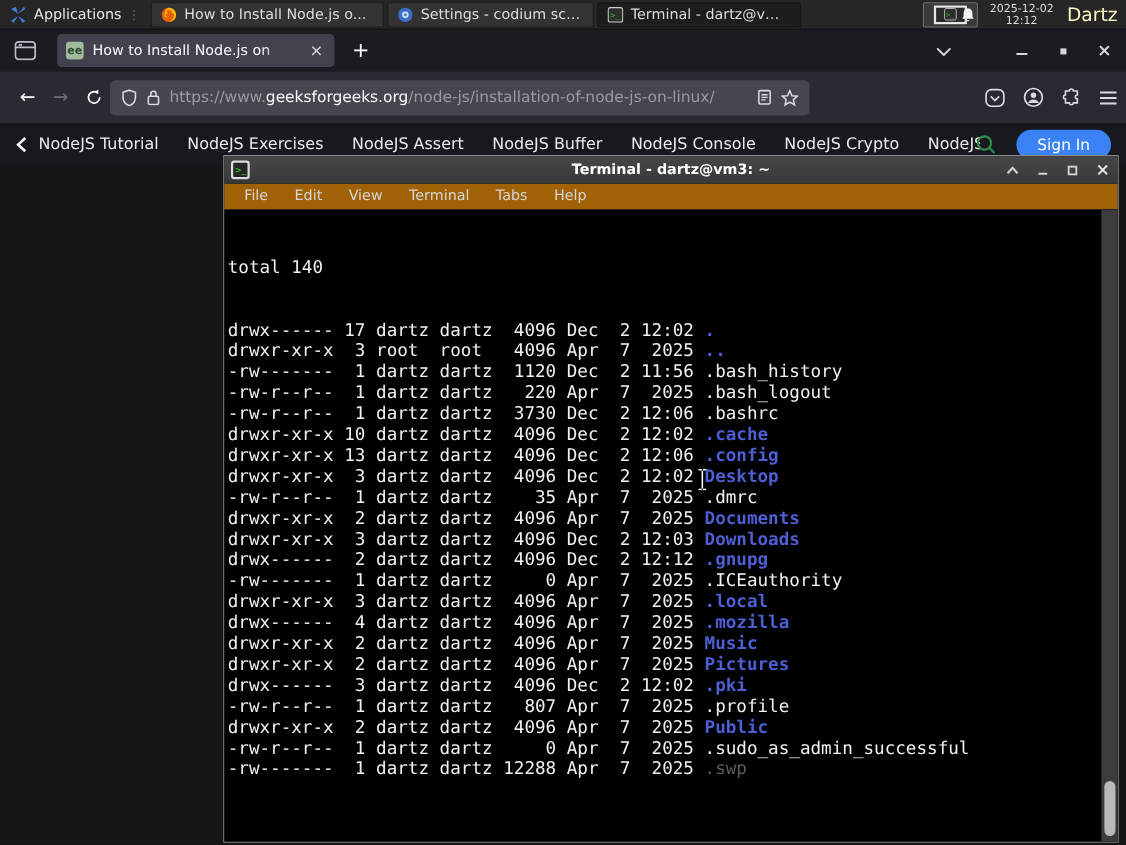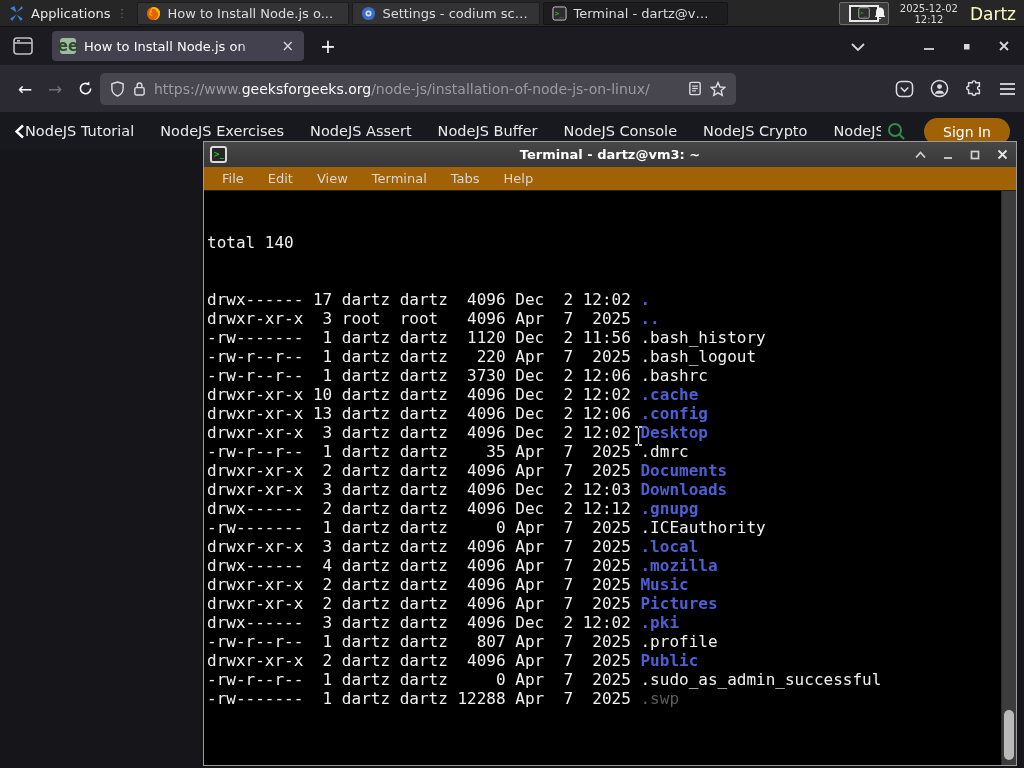--- a/index.html
+++ b/index.html
@@ -27,41 +27,41 @@
   
   .ff-tabbar { position:absolute; left:0; top:27px; width:1024px; height:38px; background:#1c1b22;
     display:flex; align-items:center; }
   .ffview { width:30px; height:28px; margin-left:8px; border-radius:4px; display:flex; align-items:center; justify-content:center; }
   .ff-tab { display:flex; align-items:center; gap:8px; width:252px; height:30px; margin-left:14px;
     background:#42414d; border-radius:4px; padding:0 8px; color:#fbfbfe; font-size:13px; position:relative; }
   .ff-tab .t { white-space:nowrap; overflow:hidden; flex:1;
     -webkit-mask-image:linear-gradient(90deg,#000 82%,transparent 98%);
             mask-image:linear-gradient(90deg,#000 82%,transparent 98%); }
   .favicon { width:16px; height:16px; border-radius:3px; background:#9fbc9f; color:#2e4a2e;
-    font-size:15px; font-weight:bold; display:flex; align-items:center; justify-content:center; flex:none; }
+    font-size:10px; font-weight:bold; display:flex; align-items:center; justify-content:center; flex:none; }
   .tab-close { color:#d8d7de; font-size:15px; padding:0 2px; flex:none; }
   .newtab { color:#fbfbfe; font-size:19px; margin-left:10px; padding:0 6px; }
   .tab-ctrls { position:absolute; right:0; top:0; height:38px; display:flex; align-items:center; gap:26px; padding-right:14px; color:#e6e5ea; }
   .ff-toolbar { position:absolute; left:0; top:65px; width:1024px; height:47px; background:#2b2a33;
     display:flex; align-items:center; }
   .nav-ico { width:30px; height:30px; display:flex; align-items:center; justify-content:center;
     color:#fbfbfe; font-size:17px; }
   .nav-ico.dim { color:#6f6e77; }
   .urlbar { display:flex; align-items:center; width:636px; height:32px; 
     background:#47464f; border-radius:5px; padding:0 10px; gap:8px; }
   .url-text { flex:1; font-size:14px; color:#9b9aa4; white-space:nowrap; overflow:hidden; }
   .url-text b { color:#fbfbfe; font-weight:normal; }
   .tb-right { position:absolute; right:8px; top:0; height:47px; display:flex; align-items:center; gap:16px; }
 
   
   .gfg-nav { position:absolute; left:0; top:112px; width:1024px; height:38px; background:#17191e;
     display:flex; align-items:center; color:#eaeaea; font-size:14.5px; }
-  .gfg-items { display:flex; align-items:center; gap:26px; white-space:nowrap; overflow:hidden; width:856px; }
+  .gfg-items { display:flex; align-items:center; gap:26px; margin-left:10px; white-space:nowrap; overflow:hidden; width:856px; }
   .gfg-item { flex:none; }
-  .gfg-signin { position:absolute; right:14px; top:6px; width:86px; height:27px; background:#a16207;
+  .gfg-signin { position:absolute; right:14px; top:6px; width:86px; height:27px; background:#3b82f6;
     border-radius:15px; color:#ffffff; font-size:14px; display:flex; align-items:center; justify-content:center; }
   .gfg-search { position:absolute; right:118px; top:10px; }
   .page-bg { position:absolute; left:0; top:150px; width:1024px; height:618px; background:#16151a; }
 
   
   .term { position:absolute; left:203px; top:141px; width:814px; height:625px;
     border:1px solid #9a9a9a; background:#000; z-index:40; display:flex; flex-direction:column; }
   .term-title { height:25px; background:linear-gradient(#474747,#383838); display:flex; align-items:center;
     padding:0 6px; color:#ffffff; font-weight:bold; font-size:13px; position:relative; }
   .term-title .cap { position:absolute; left:0; right:0; text-align:center; }

